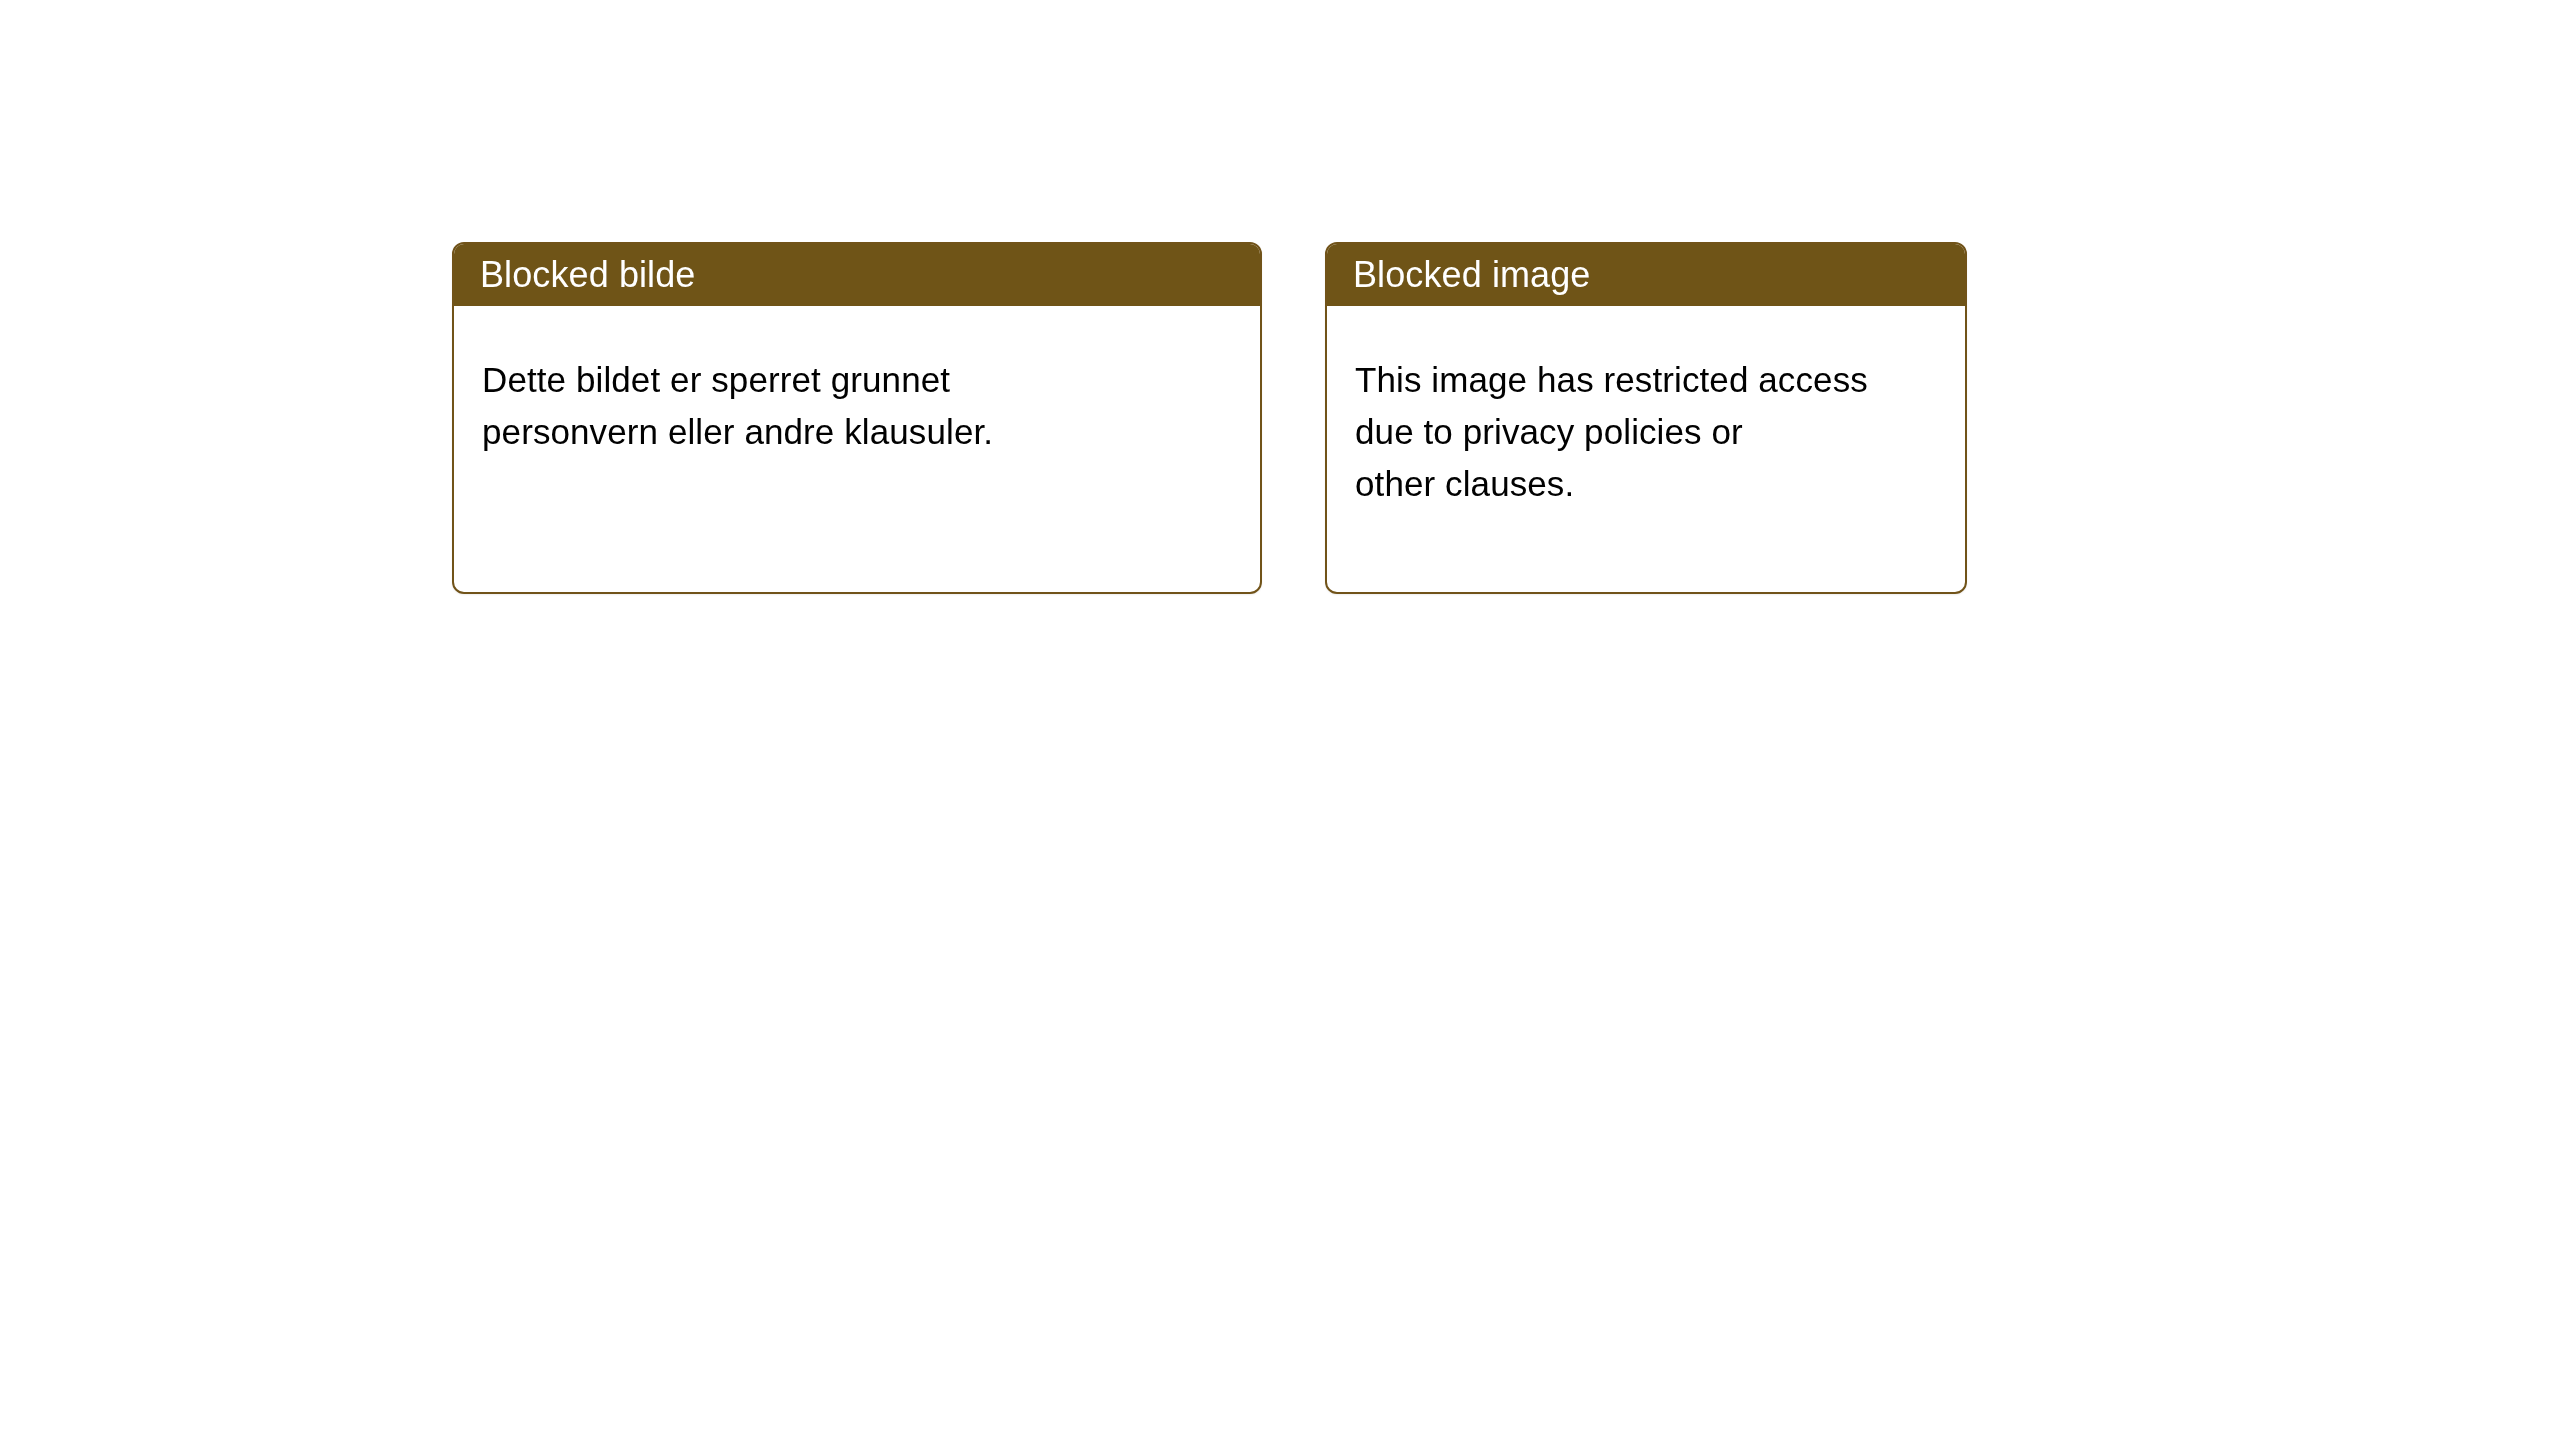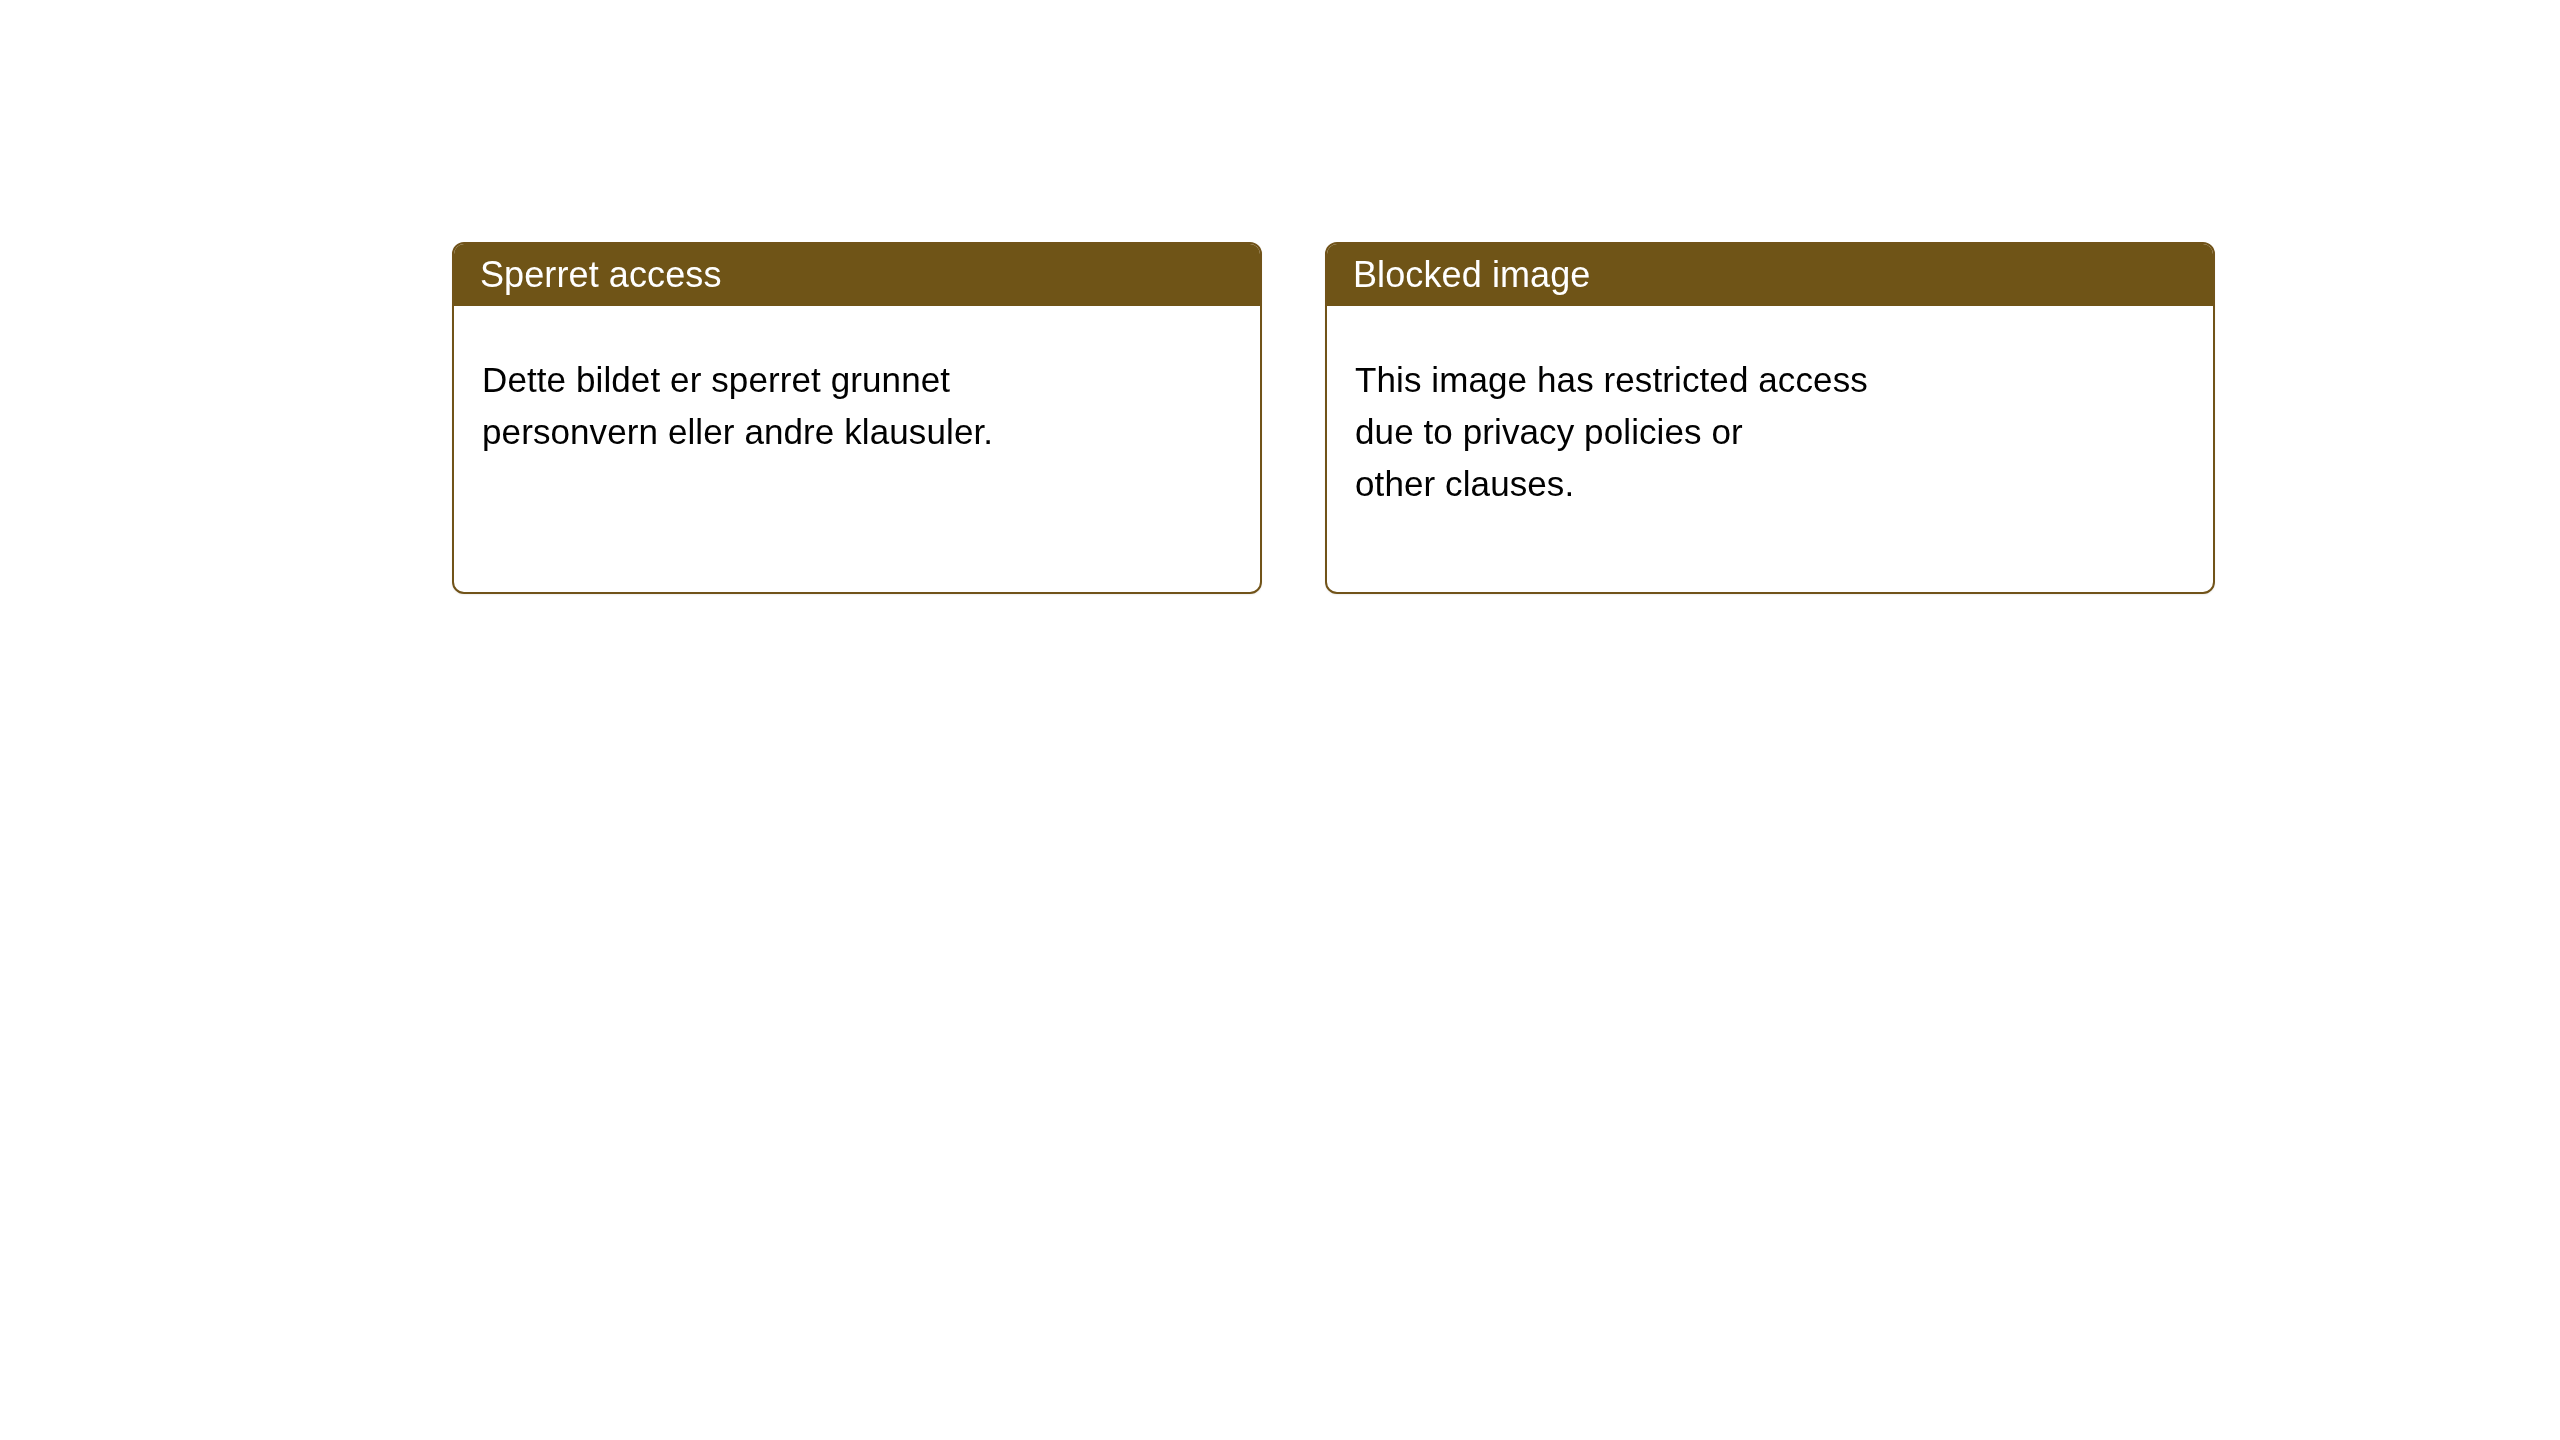--- a/index.html
+++ b/index.html
@@ -40,21 +40,21 @@
     overflow: hidden;
     box-shadow: 0 1px 2px rgba(0,0,0,0.07);
   }
 
   .notice-card.card-no {
     width: 810px;
     height: 352px;
   }
 
   .notice-card.card-en {
-    width: 890px;
+    width: 642px;
     height: 352px;
   }
 
   .card-header {
     background: #6f5417;
     color: #ffffff;
     height: 62px;
     display: flex;
     align-items: center;
     padding: 0 0 0 26px;
@@ -90,21 +90,21 @@
 </style>
 </head>
 <body>
 
 <div class="page">
 
   <div class="cards-row">
 
     <section class="notice-card card-no">
       <div class="card-header">
-        <span class="card-header-title">Sperret access</span>
+        <span class="card-header-title">Blocked bilde</span>
       </div>
       <div class="card-body">
         <p class="card-body-text">Dette bildet er sperret grunnet
 personvern eller andre klausuler.</p>
       </div>
     </section>
 
     <section class="notice-card card-en">
       <div class="card-header">
         <span class="card-header-title">Blocked image</span>

